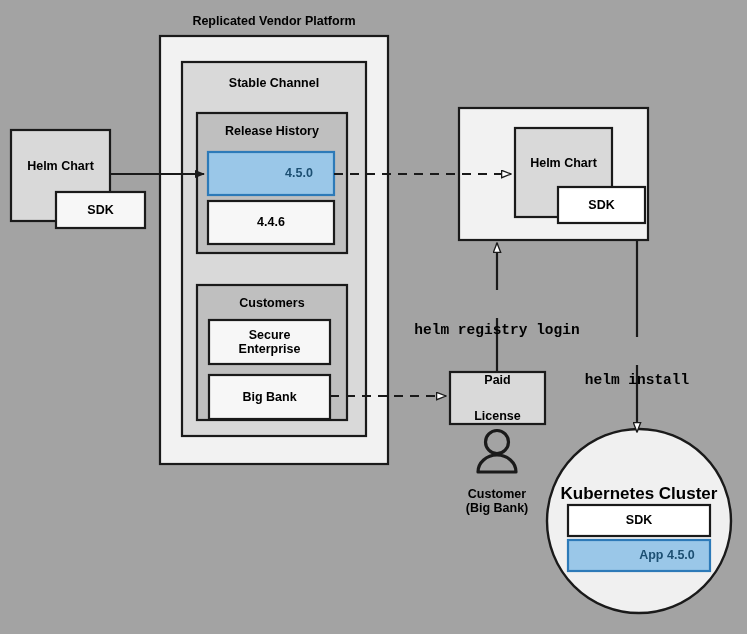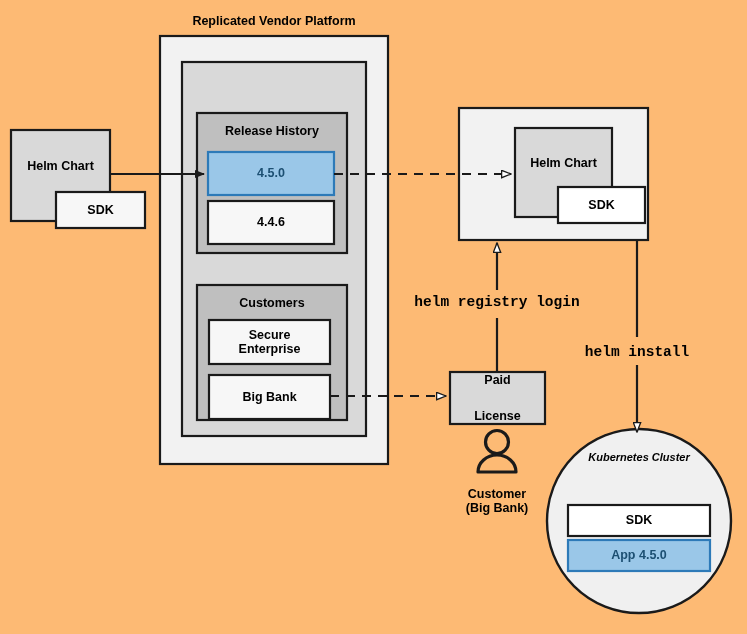--- a/index.html
+++ b/index.html
@@ -4,21 +4,21 @@
 <style>
   html, body {
     margin: 0;
     padding: 0;
     background: #ffffff;
   }
   #canvas {
     position: relative;
     width: 747px;
     height: 634px;
-    background: #fdba74;
+    background: #a3a3a3;
     font-family: "Liberation Sans", sans-serif;
     overflow: hidden;
   }
   svg.layer {
     position: absolute;
     left: 0;
     top: 0;
     width: 747px;
     height: 634px;
   }
@@ -41,22 +41,23 @@
     color: #000000;
   }
   .mono-label {
     position: absolute;
     text-align: center;
     font-family: "Liberation Mono", "DejaVu Sans Mono", monospace;
     font-weight: bold;
     font-size: 14.5px;
     color: #000000;
     white-space: nowrap;
+    margin-top: 28px;
   }
-  .blue-text { color: #1c4f72; }
+  .blue-text { color: #1c4f72; padding-left: 28px; }
 </style>
 </head>
 <body>
 
 <div id="canvas">
 
   <svg class="layer" viewBox="0 0 747 634">
     <defs>
       <marker id="arrowFilled" markerWidth="10" markerHeight="8" refX="9" refY="4" orient="auto" markerUnits="userSpaceOnUse">
         <path d="M0,0 L10,4 L0,8 z" fill="#1a1a1a"></path>
@@ -107,20 +108,21 @@
 
     <line x1="637" y1="240" x2="637" y2="337" stroke="#1a1a1a" stroke-width="2.2"></line>
     <line x1="637" y1="365" x2="637" y2="432" stroke="#1a1a1a" stroke-width="2.2" marker-end="url(#arrowOpen)"></line>
   </svg>
 
   <div class="title-label" style="left:160px; top:14px; width:228px;">Replicated Vendor Platform</div>
 
   <div class="boxtext" style="left:11px; top:155px; width:99px; height:22px; font-size:12.5px;">Helm Chart</div>
   <div class="boxtext" style="left:56px; top:192px; width:89px; height:36px; font-size:12.5px;">SDK</div>
 
+  <div class="boxtext" style="left:182px; top:72px; width:184px; height:22px; font-size:12.5px;">Stable Channel</div>
 
   <div class="boxtext" style="left:197px; top:120px; width:150px; height:22px; font-size:12.5px;">Release History</div>
   <div class="boxtext blue-text" style="left:208px; top:152px; width:126px; height:43px; font-size:12.5px;">4.5.0</div>
   <div class="boxtext" style="left:208px; top:201px; width:126px; height:43px; font-size:12.5px;">4.4.6</div>
 
   <div class="boxtext" style="left:197px; top:292px; width:150px; height:22px; font-size:12.5px;">Customers</div>
   <div class="boxtext" style="left:209px; top:320px; width:121px; height:44px; font-size:12.5px; flex-direction:column;border-radius:6px;">
     <span>Secure</span>
     <span>Enterprise</span>
   </div>
@@ -132,20 +134,20 @@
   <div class="boxtext" style="left:450px; top:372px; width:95px; height:52px; font-size:12.5px; flex-direction:column;gap:21px;">
     <span>Paid</span>
     <span>License</span>
   </div>
 
   <div class="boxtext" style="left:442px; top:484px; width:110px; height:34px; font-size:12.5px; flex-direction:column;">
     <span>Customer</span>
     <span>(Big Bank)</span>
   </div>
 
-  <div class="boxtext" style="left:559px; top:446px; width:160px; height:22px; font-size:11px;font-style:italic;">Kubernetes Cluster</div>
+  <div class="boxtext" style="left:559px; top:483px; width:160px; height:22px; font-size:17px;">Kubernetes Cluster</div>
   <div class="boxtext" style="left:568px; top:505px; width:142px; height:31px; font-size:12.5px;">SDK</div>
   <div class="boxtext blue-text" style="left:568px; top:540px; width:142px; height:31px; font-size:12.5px;">App 4.5.0</div>
 
   <div class="mono-label" style="left:387px; top:294px; width:220px;">helm registry login</div>
   <div class="mono-label" style="left:557px; top:344px; width:160px;">helm install</div>
 
 </div>
 
 </body></html>

